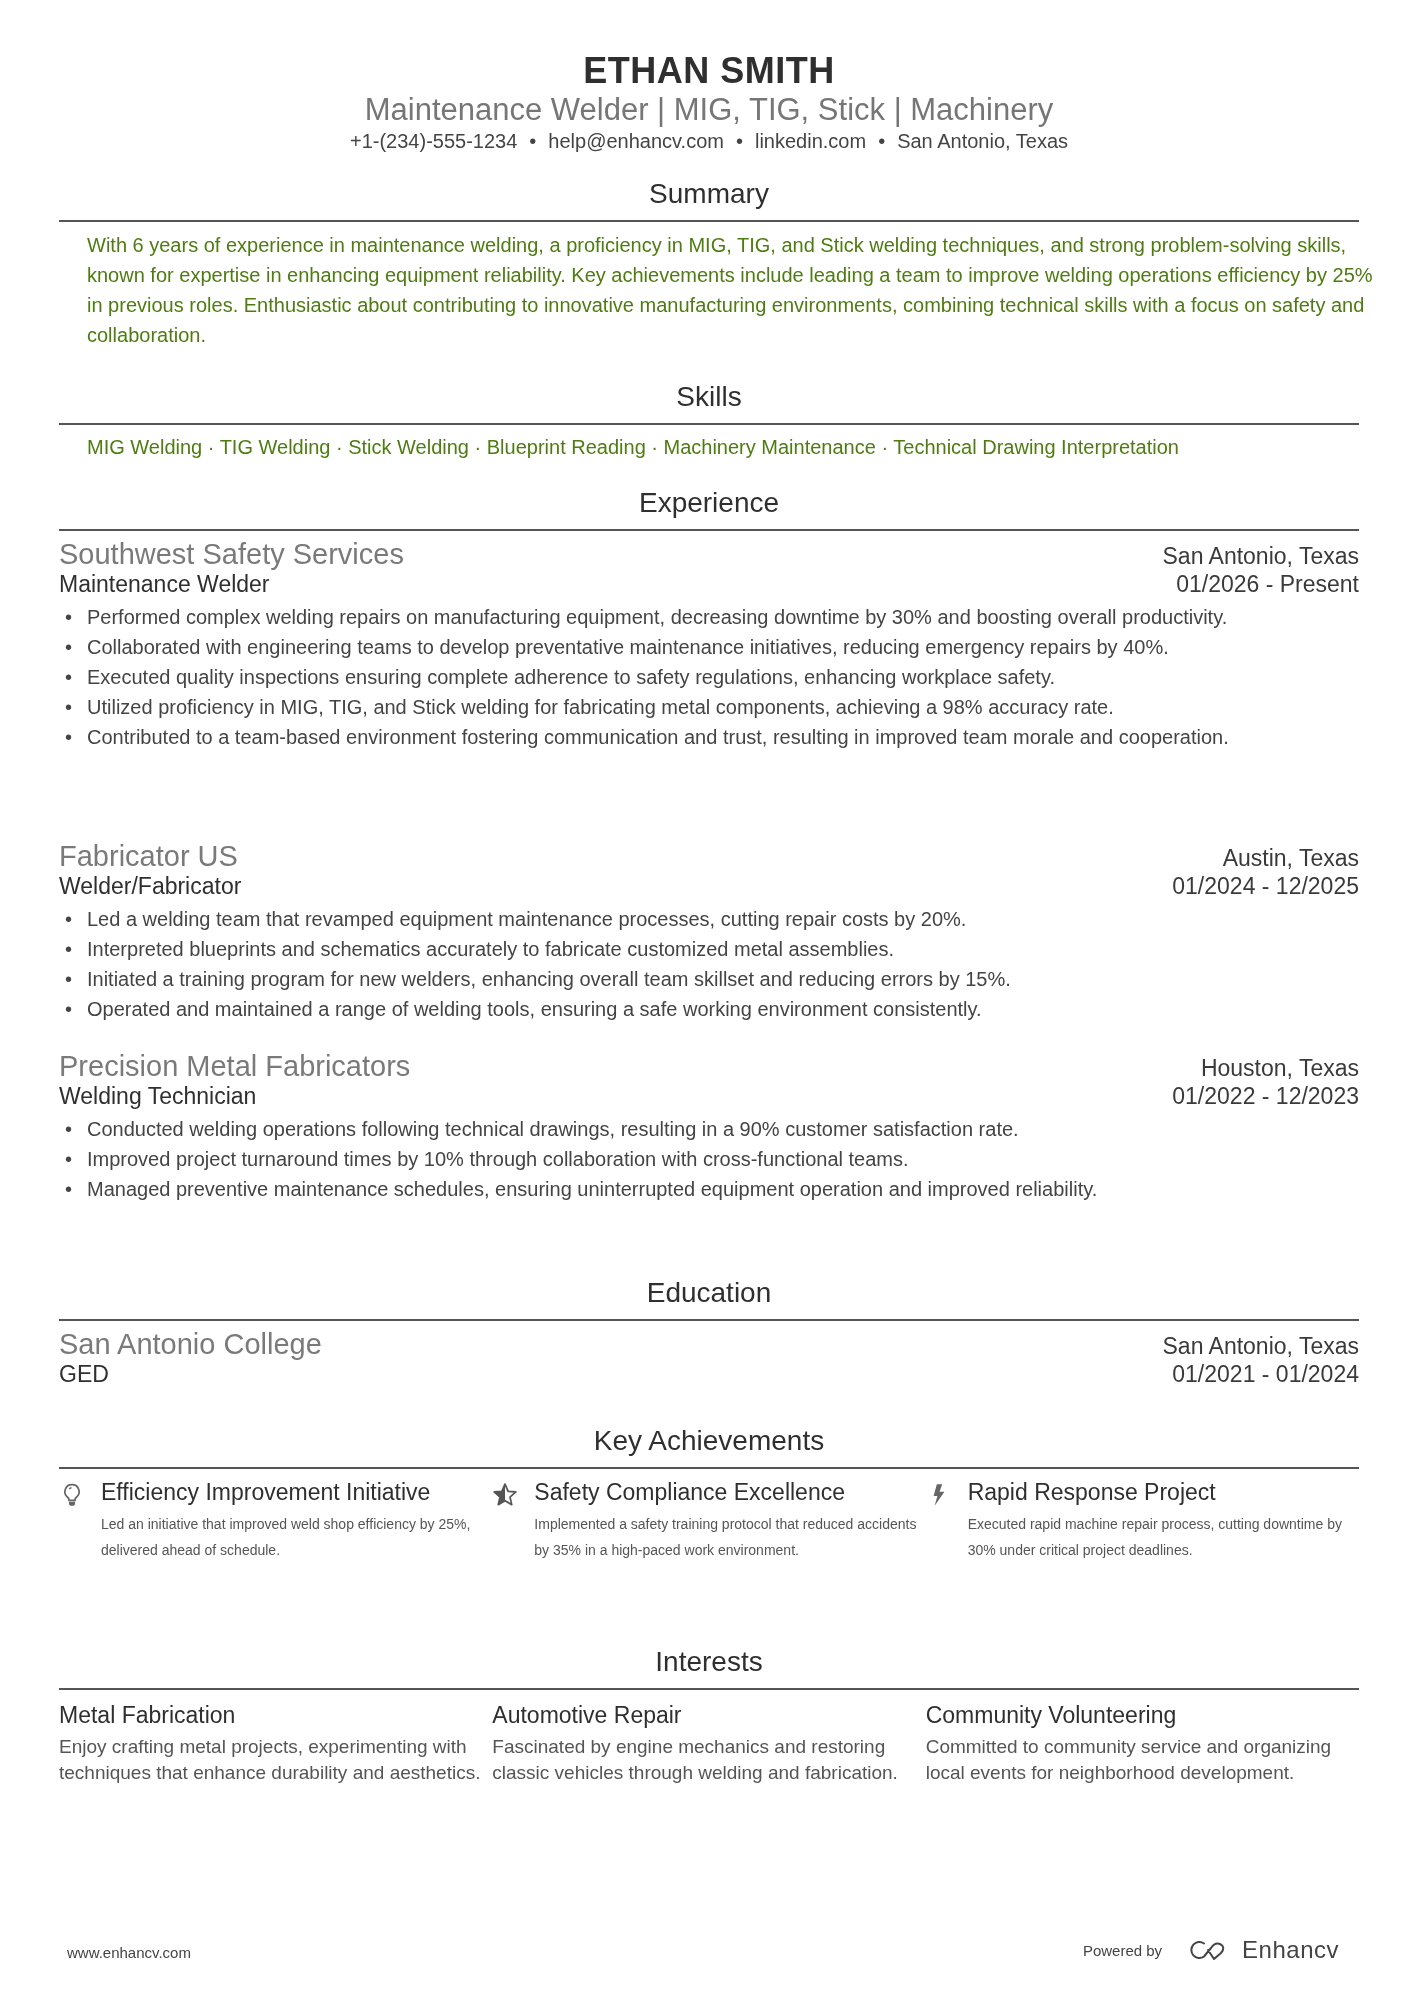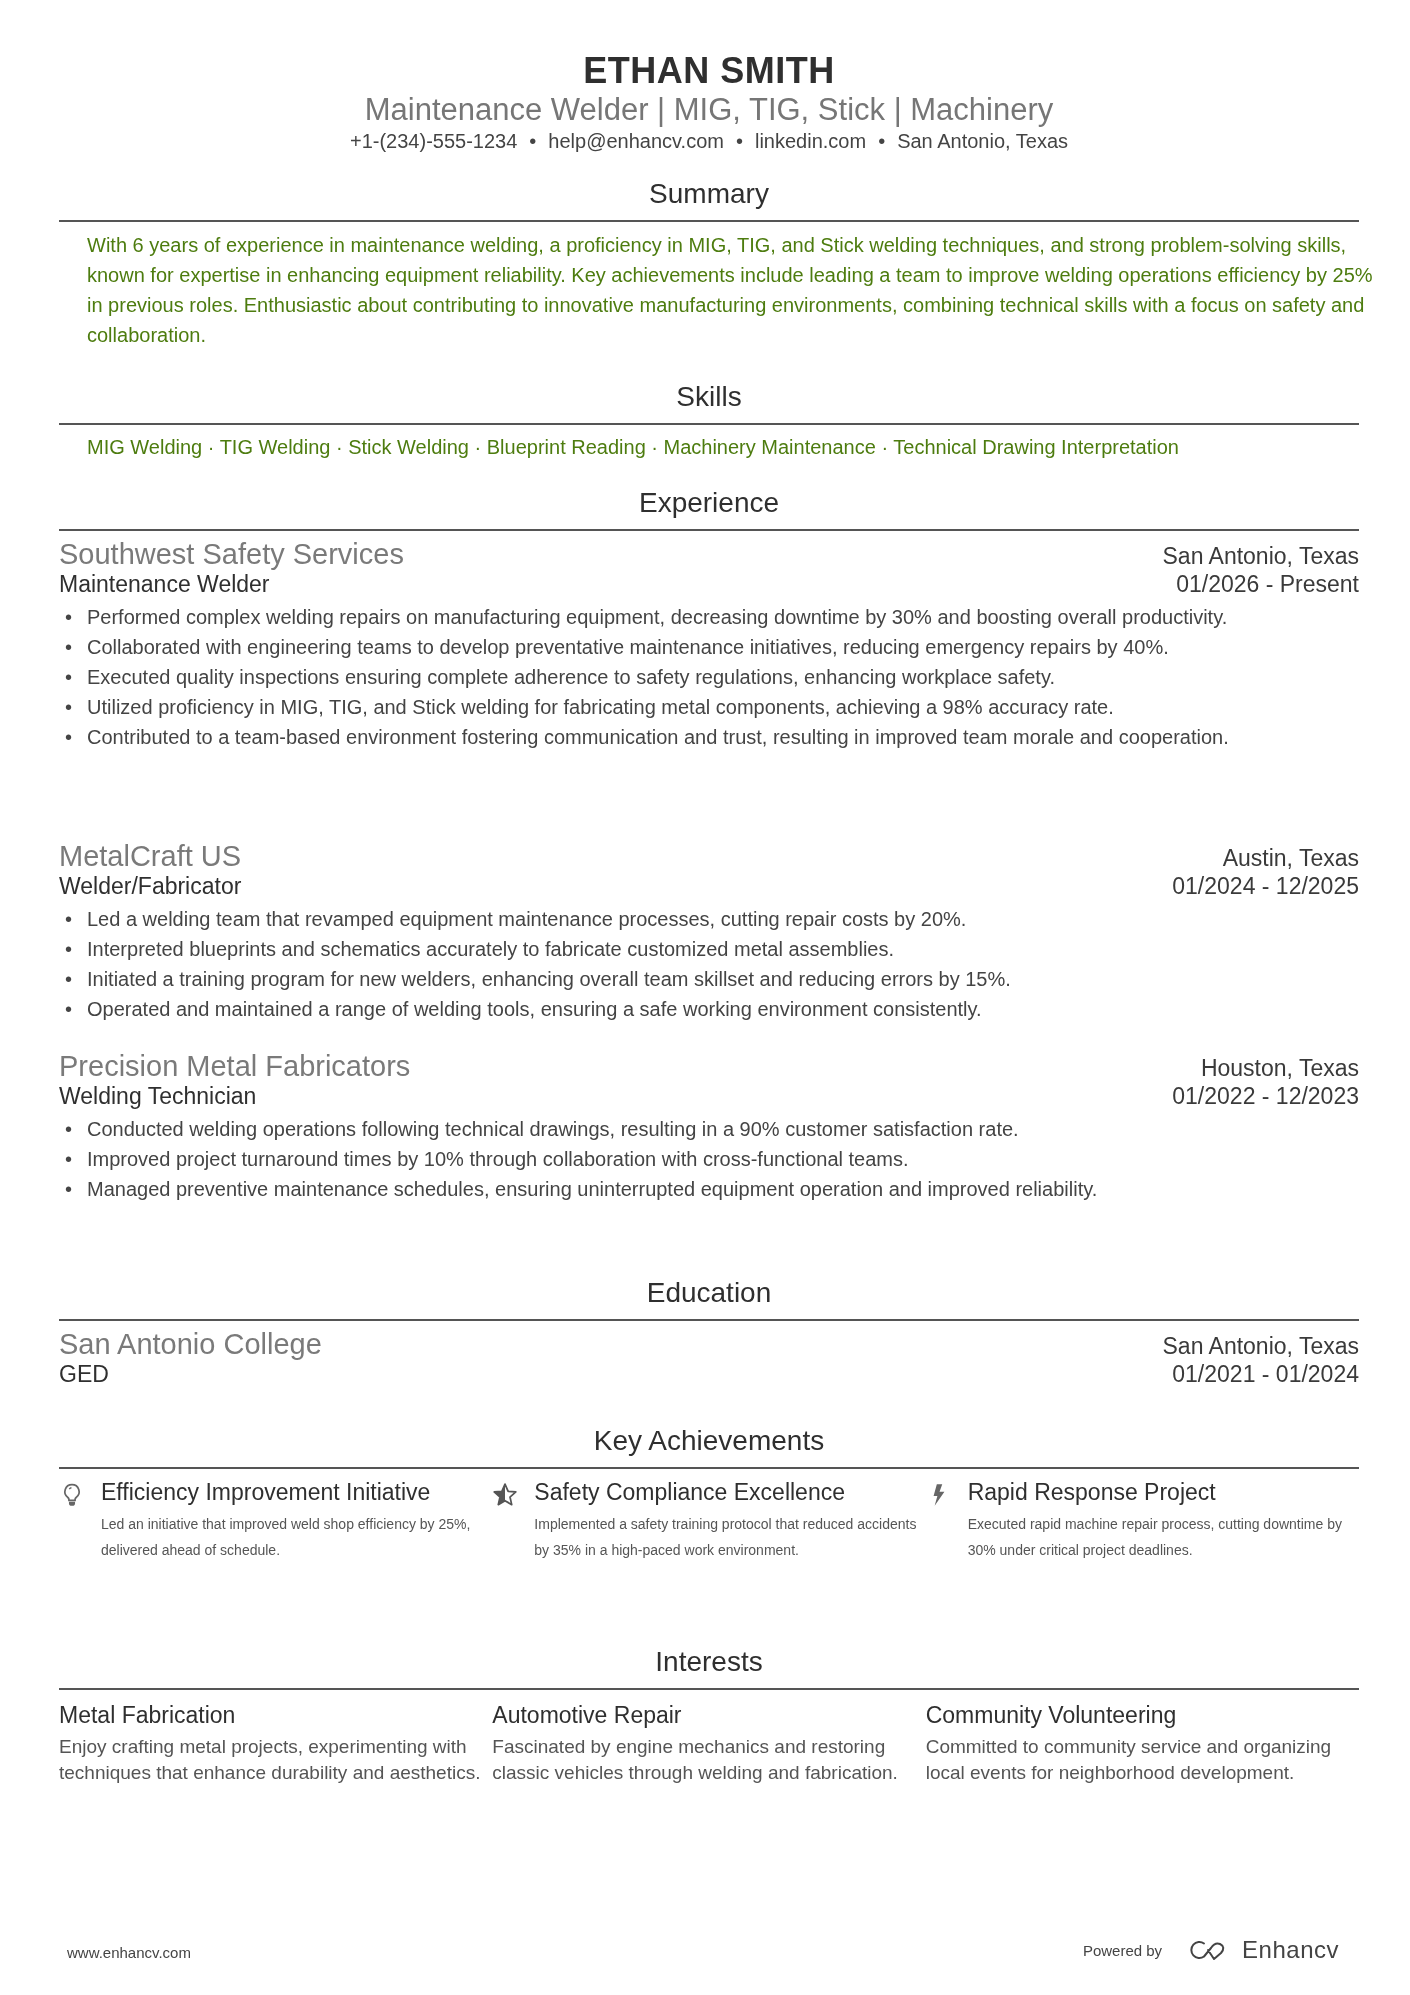--- a/index.html
+++ b/index.html
@@ -107,21 +107,21 @@
       <li>Performed complex welding repairs on manufacturing equipment, decreasing downtime by 30% and boosting overall productivity.</li>
       <li>Collaborated with engineering teams to develop preventative maintenance initiatives, reducing emergency repairs by 40%.</li>
       <li>Executed quality inspections ensuring complete adherence to safety regulations, enhancing workplace safety.</li>
       <li>Utilized proficiency in MIG, TIG, and Stick welding for fabricating metal components, achieving a 98% accuracy rate.</li>
       <li>Contributed to a team-based environment fostering communication and trust, resulting in improved team morale and cooperation.</li>
     </ul>
   </div>
 
   <div class="job" style="top:840px;">
     <div class="row">
-      <span class="company">MetalCraft US</span>
+      <span class="company">Fabricator US</span>
       <span class="location">Austin, Texas</span>
     </div>
     <div class="row">
       <span class="role">Welder/Fabricator</span>
       <span class="dates">01/2024 - 12/2025</span>
     </div>
     <ul class="bullets">
       <li>Led a welding team that revamped equipment maintenance processes, cutting repair costs by 20%.</li>
       <li>Interpreted blueprints and schematics accurately to fabricate customized metal assemblies.</li>
       <li>Initiated a training program for new welders, enhancing overall team skillset and reducing errors by 15%.</li>

